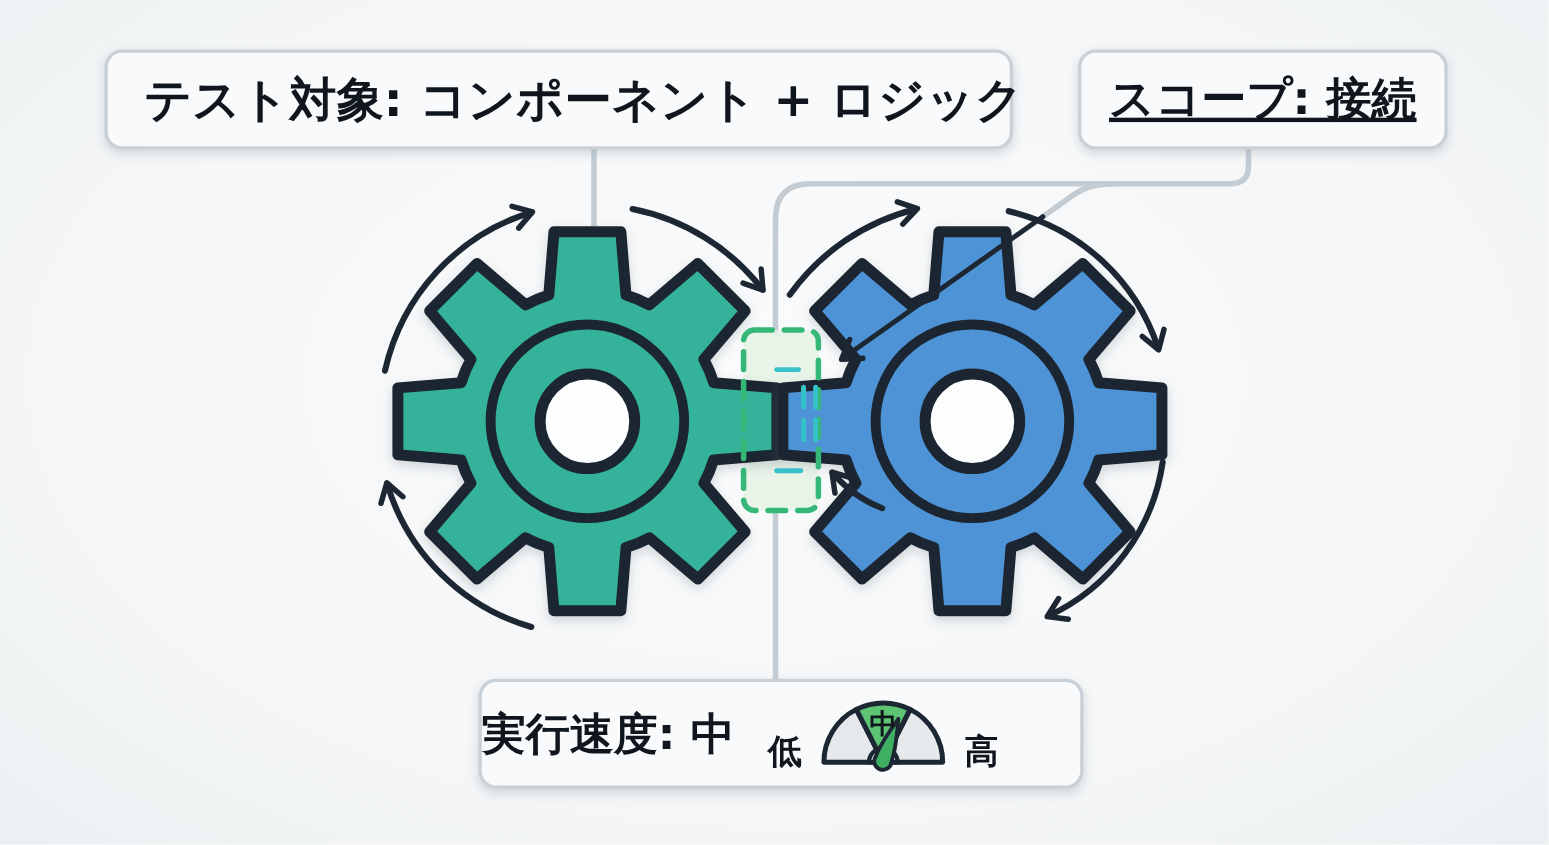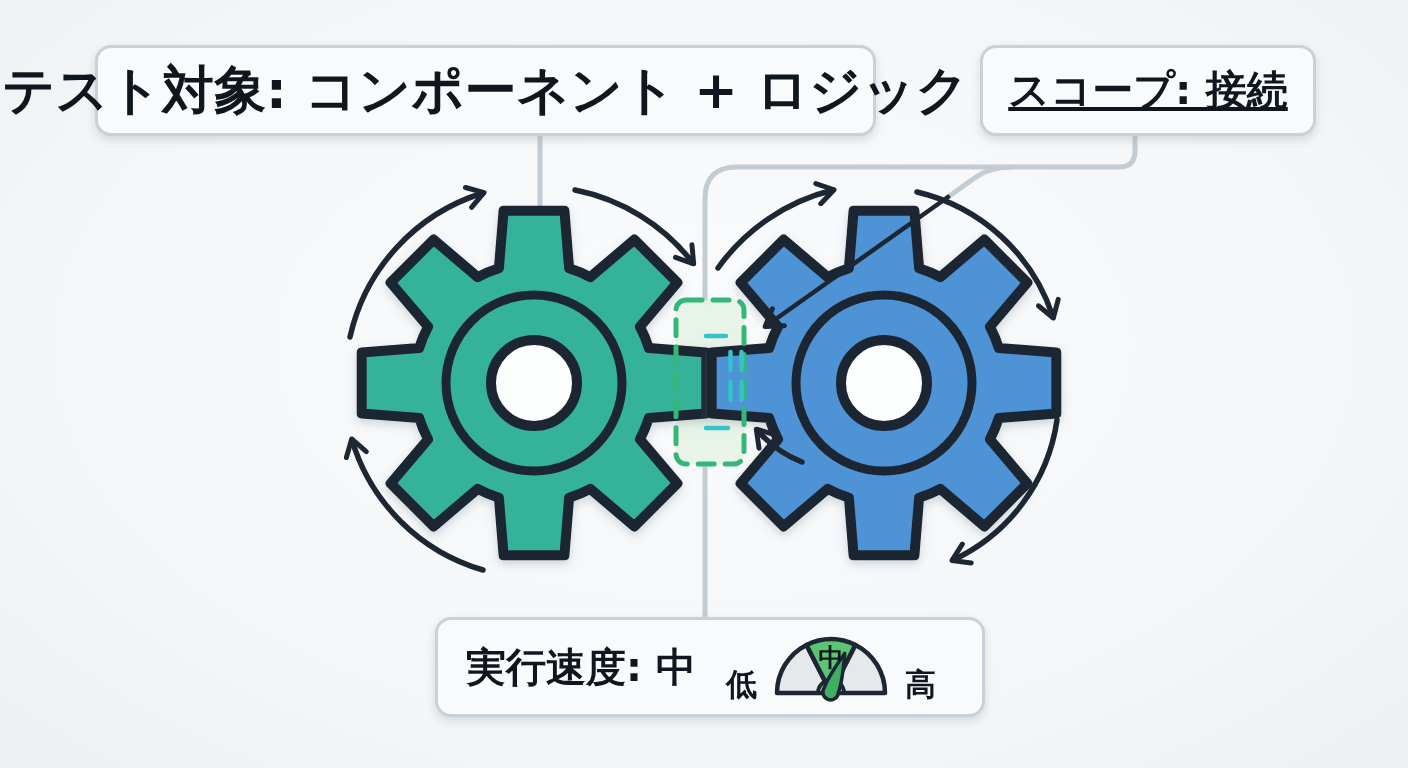--- a/index.html
+++ b/index.html
@@ -8,23 +8,23 @@
     position:relative;width:1408px;height:768px;overflow:hidden;
     background:radial-gradient(ellipse at 50% 45%, #FAFBFC 0%, var(--bg) 65%, #EDF0F2 100%);
   }
   .scene{position:absolute;left:0;top:0;width:1408px;height:768px;}
   .callout{
     position:absolute;display:flex;align-items:center;justify-content:center;
     background:var(--box_fill);border:3px solid var(--box_border);border-radius:16px;
     box-shadow:0 4px 9px rgba(140,155,168,.32);
     color:var(--text);font-weight:bold;white-space:nowrap;
   }
-  .callout-top-left{left:95px;top:45px;width:775px;height:85px;font-size:52px;}
+  .callout-top-left{left:95px;top:45px;width:775px;height:85px;font-size:43px;padding-left:45px;}
   .callout-top-right{left:980px;top:45px;width:330px;height:85px;font-size:41px;text-decoration:underline;}
-  .callout-bottom{left:435px;top:617px;width:550px;height:100px;font-size:40px;justify-content:flex-start;padding-left:28px;box-sizing:border-box;gap:30px;}
+  .callout-bottom{left:435px;top:617px;width:550px;height:100px;font-size:40px;justify-content:flex-start;box-sizing:border-box;gap:30px;}
   .gauge-group{display:flex;align-items:flex-end;gap:8px;}
   .gauge-side{font-size:31px;font-weight:bold;color:var(--text);line-height:1;margin-bottom:4px;}
   .gear-body{fill:var(--gear);stroke:var(--outline);stroke-width:10;stroke-linejoin:round;}
   .g-left{--gear:var(--left_gear);}
   .g-right{--gear:var(--right_gear);}
   .ring{fill:none;stroke:var(--outline);stroke-width:9;}
   .hub{fill:#FCFDFD;stroke:var(--outline);stroke-width:10;}
   .connector{fill:none;stroke:var(--connector);stroke-width:5;stroke-linecap:round;}
   .arrow{fill:none;stroke:var(--outline);stroke-width:5.5;stroke-linecap:round;}
   .diag{fill:none;stroke:var(--outline);stroke-width:4.5;stroke-linecap:round;}

